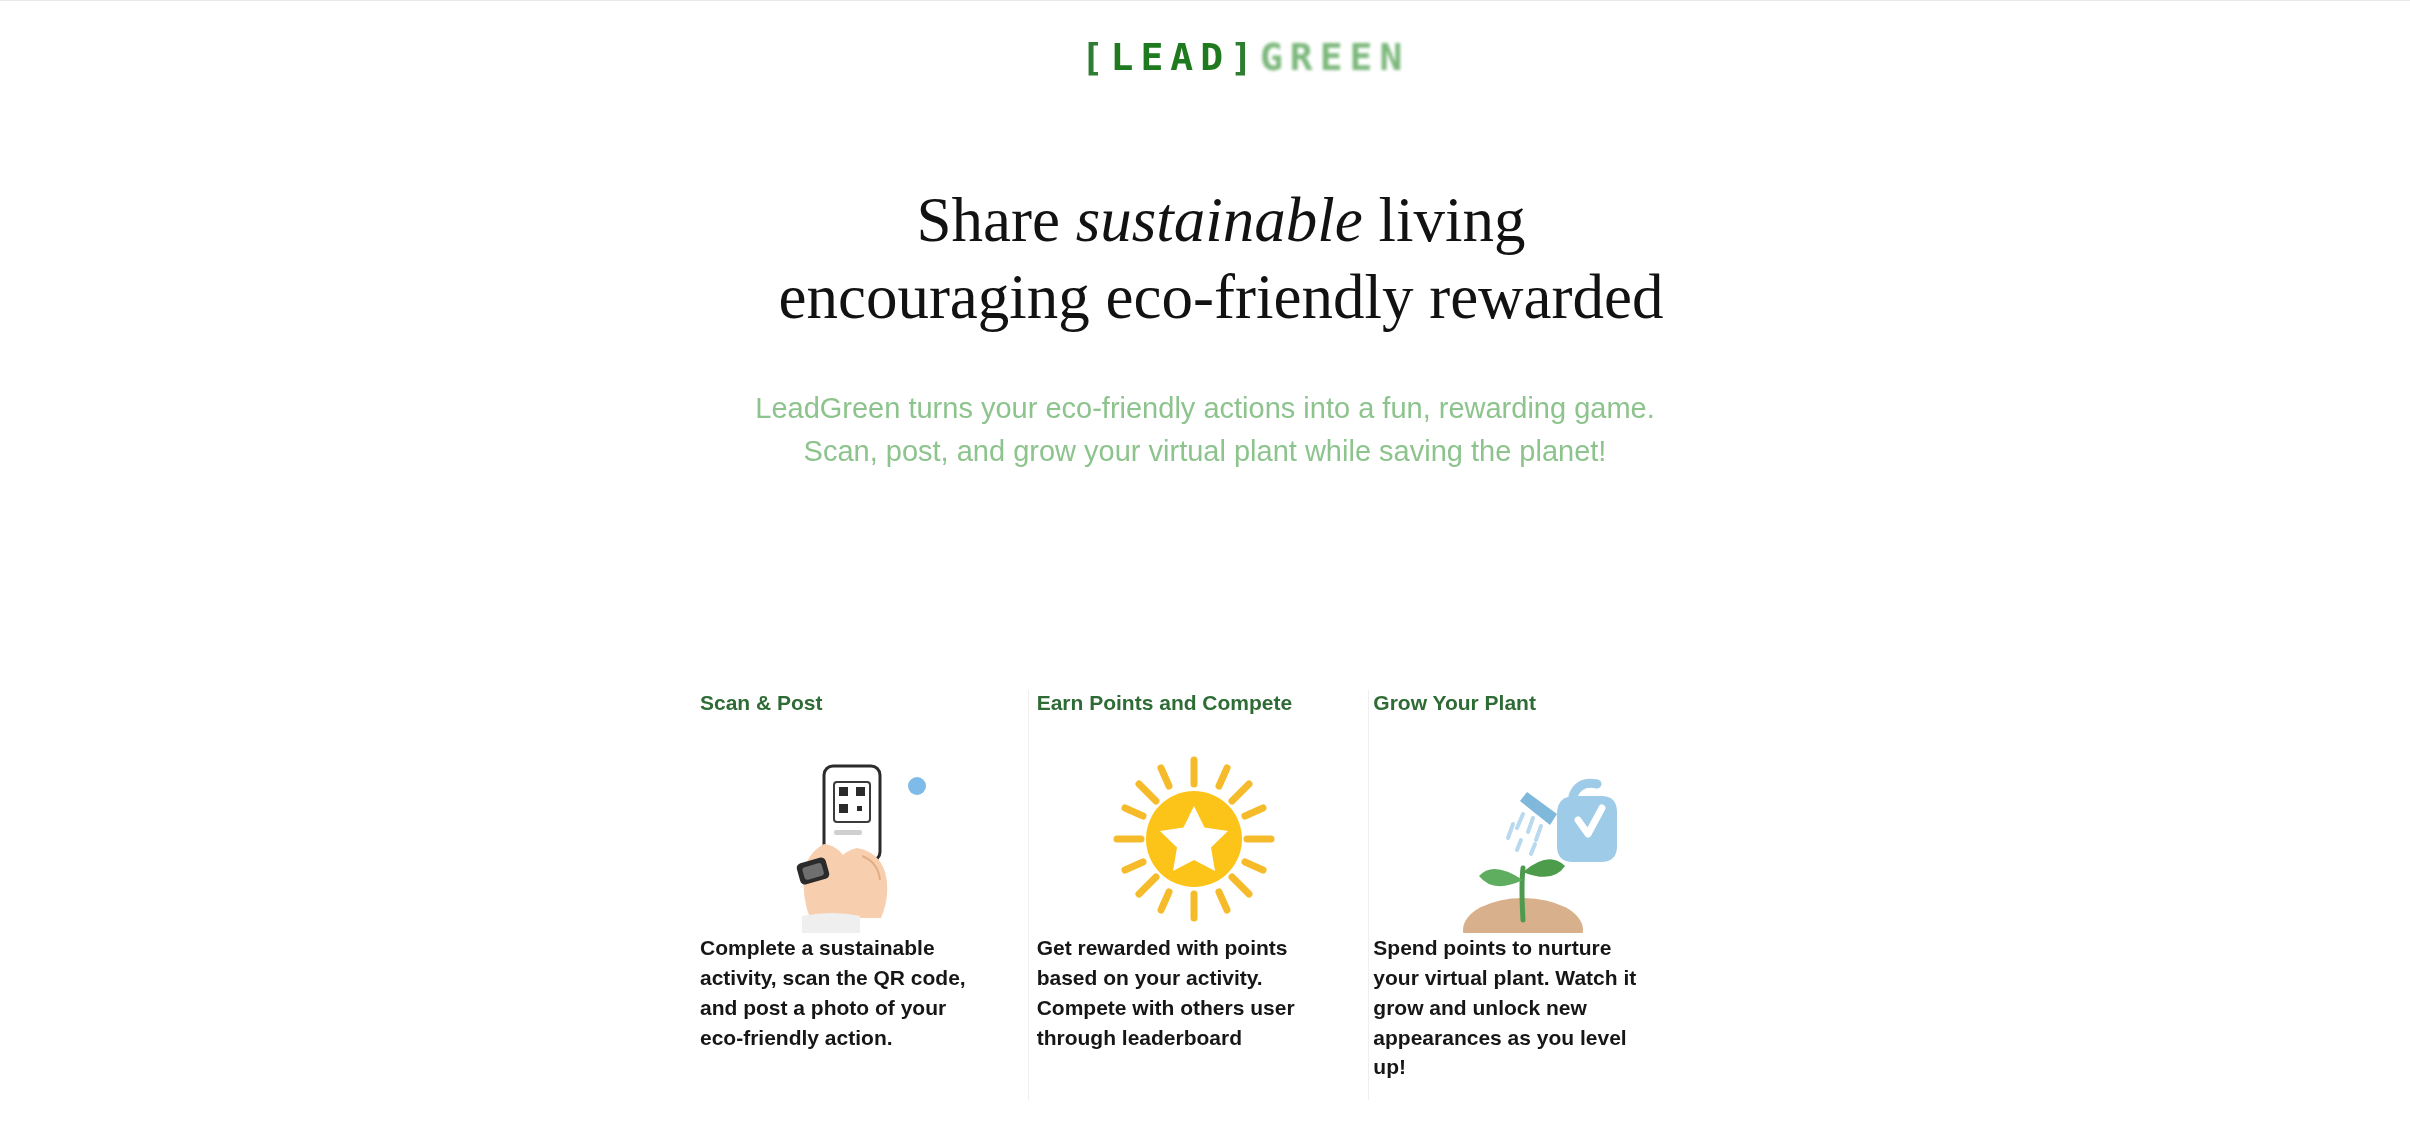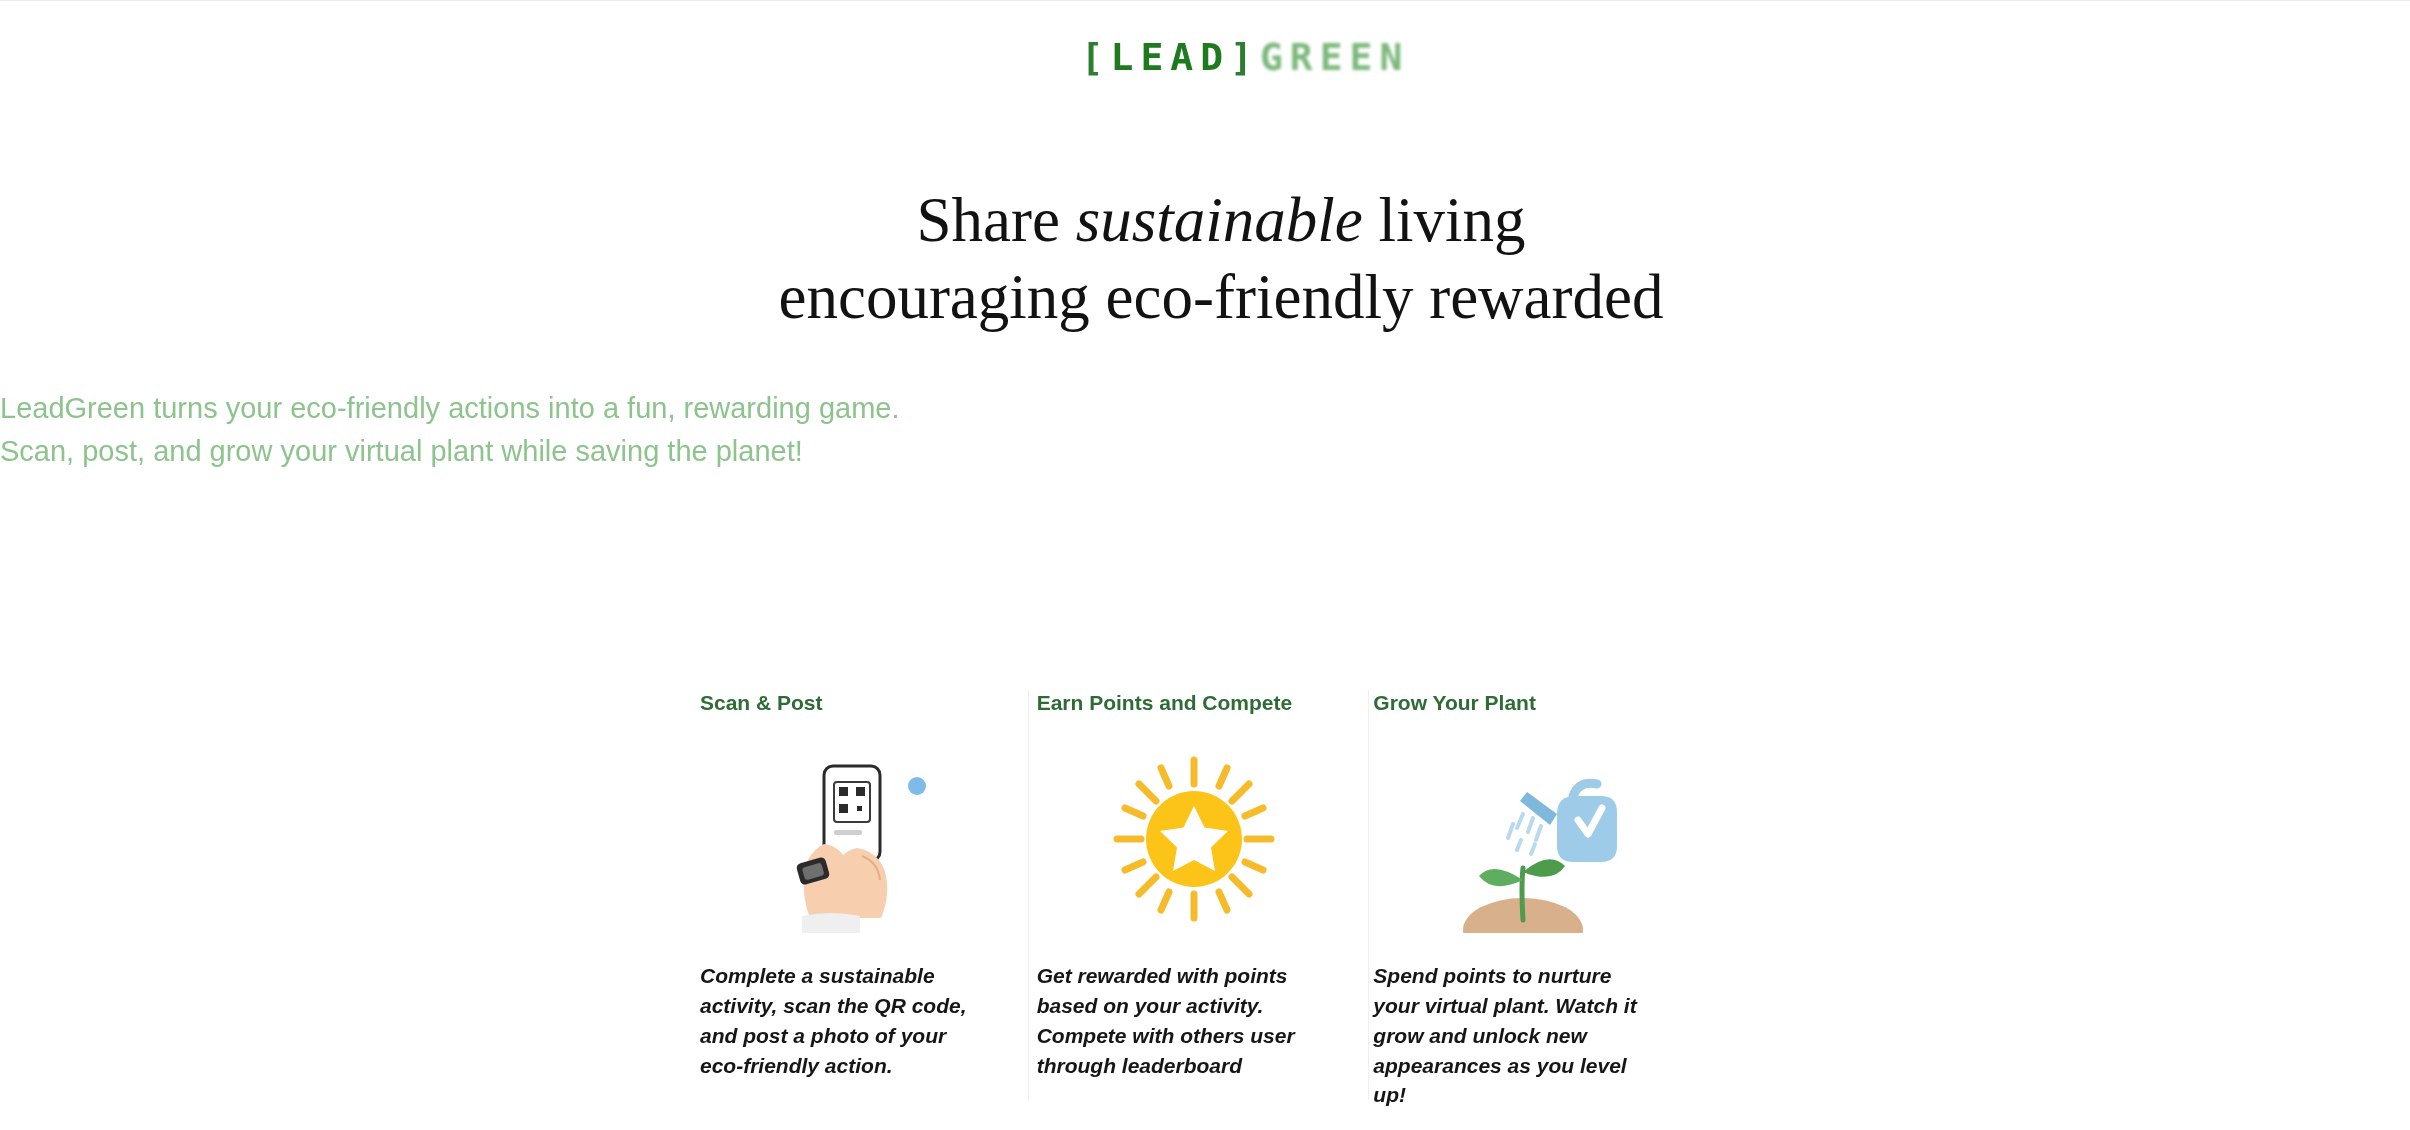--- a/index.html
+++ b/index.html
@@ -72,20 +72,21 @@
     padding-left: 32px;
   }
   .hero-title em {
     font-style: italic;
   }
   .hero-sub {
     position: absolute;
     top: 358px;
     left: 0;
     width: 2410px;
+    text-align: center;
     font-family: "Liberation Sans", sans-serif;
     font-size: 29px;
     line-height: 1.48;
     color: #8dc38d;
     font-weight: 400;
   }
 
   
   .section-heading {
     position: absolute;
@@ -123,28 +124,26 @@
   }
   .card-art {
     height: 190px;
     display: flex;
     align-items: flex-end;
     justify-content: center;
     overflow: hidden;
   }
   .card-art svg { display: block; }
   .card-body {
-    margin-top: 28px;
     font-family: "Liberation Sans", sans-serif;
     font-size: 21px;
     font-weight: 700;
     line-height: 1.42;
     color: #161616;
     width: 270px;
-    font-style: italic;
   }
   .card-divider {
     position: absolute;
     top: 690px;
     width: 1px;
     height: 410px;
     background: #efefef;
   }
 </style>
 </head>

